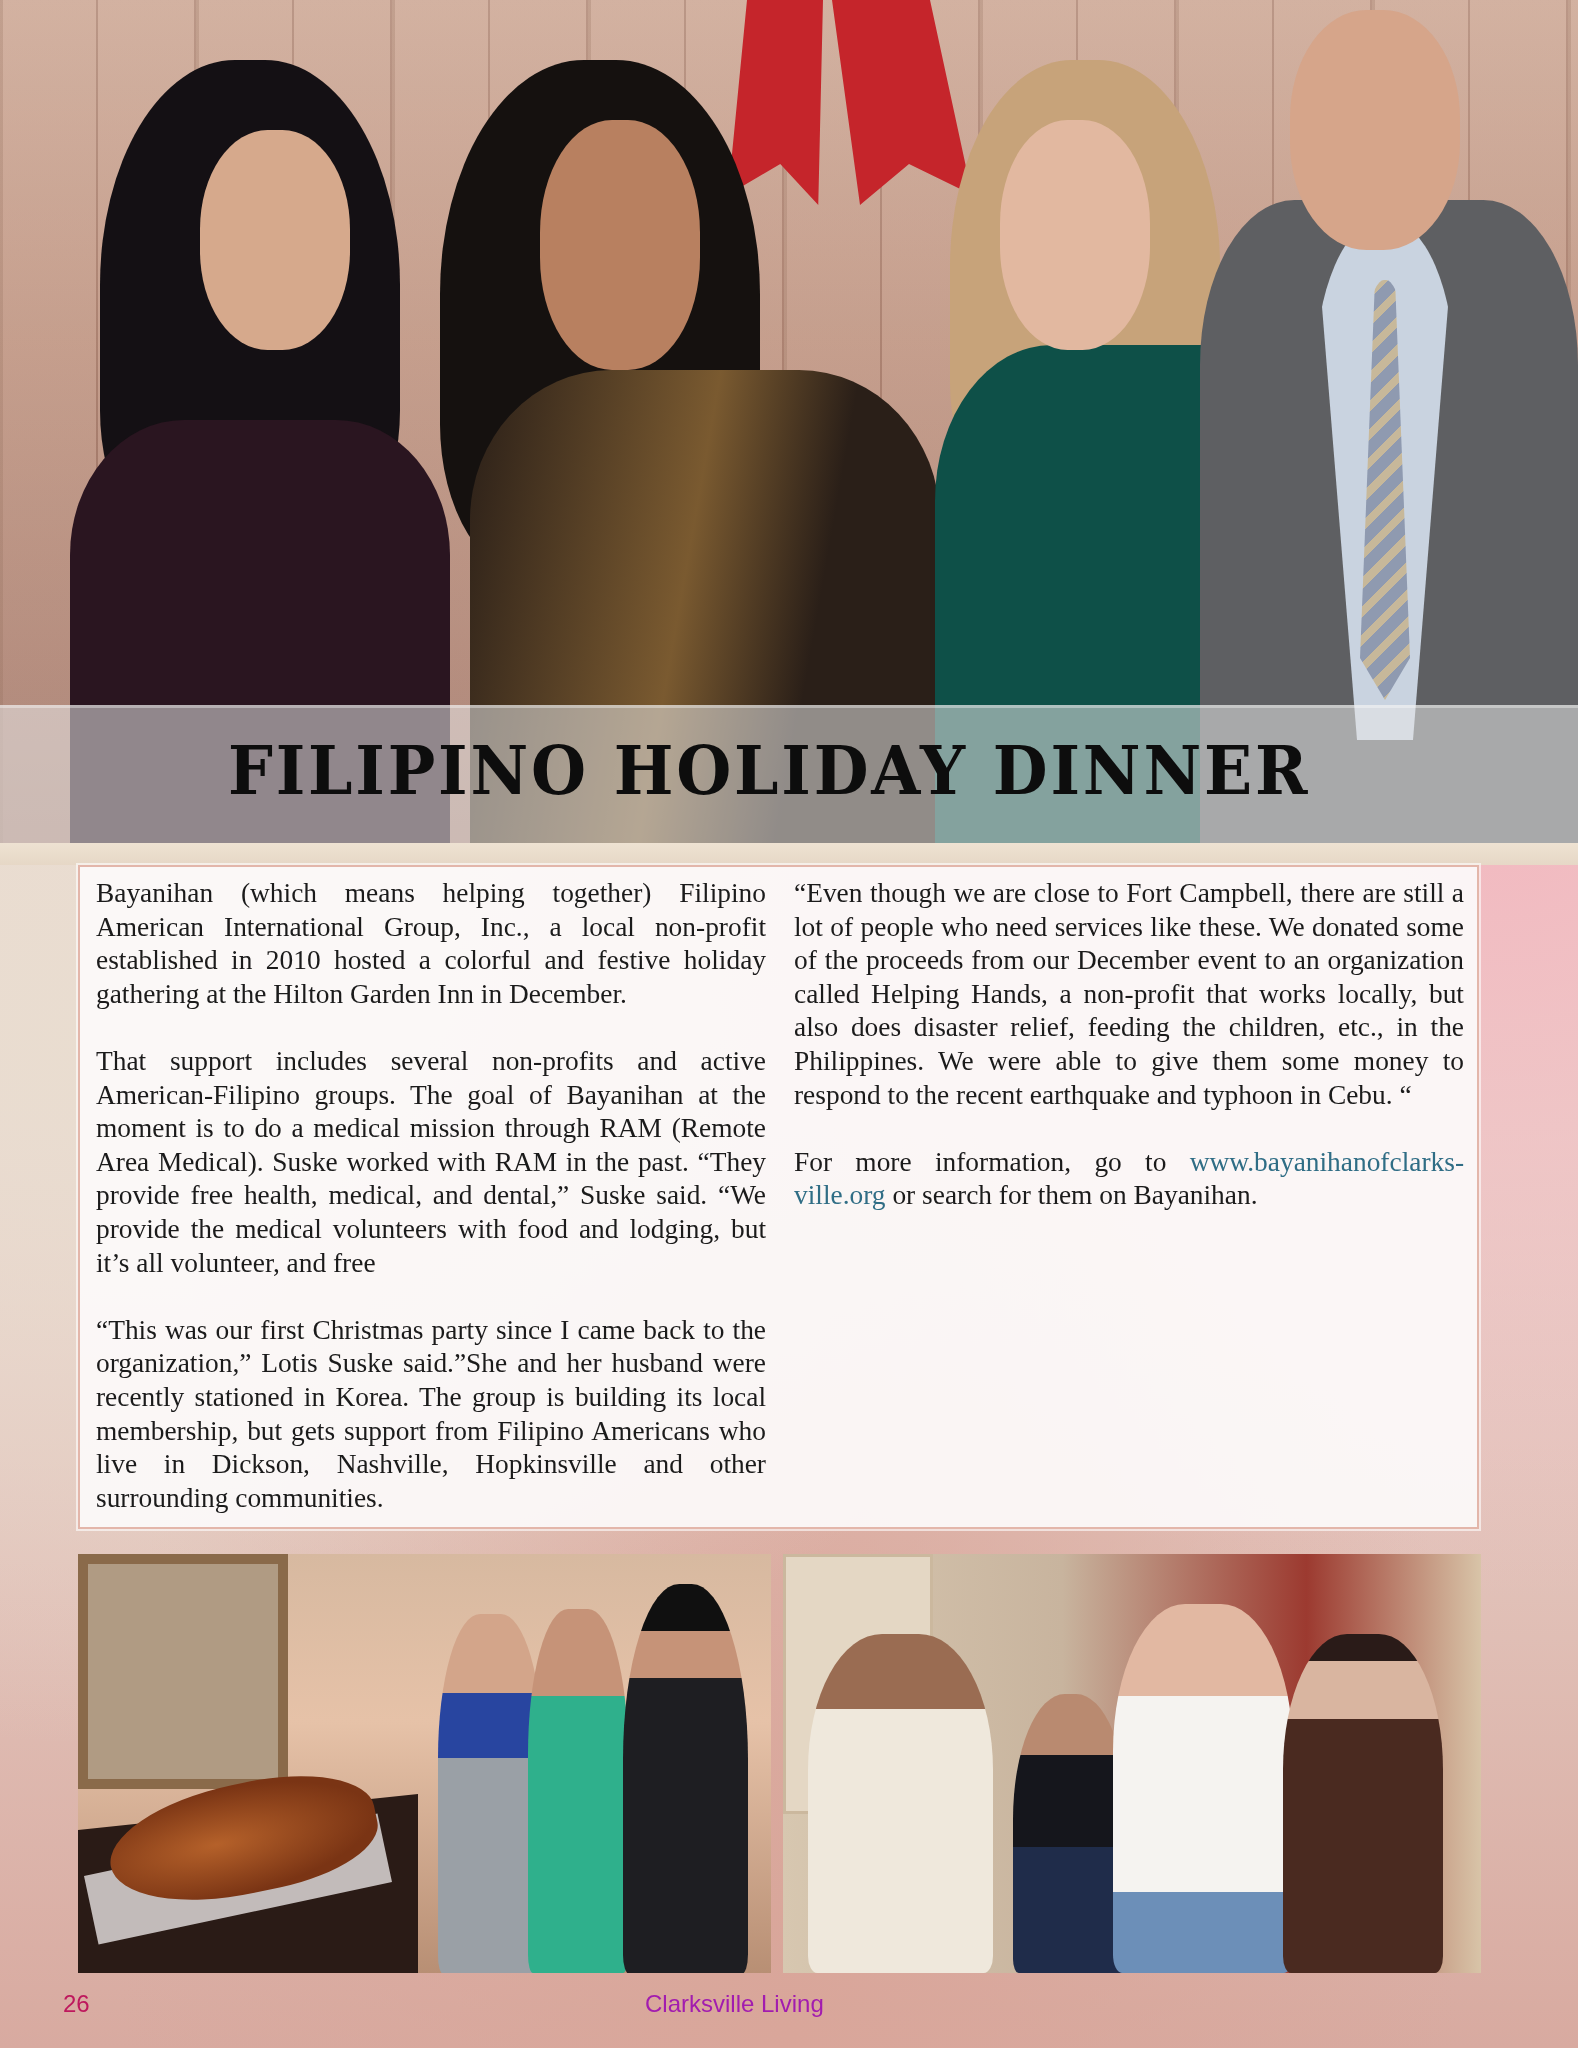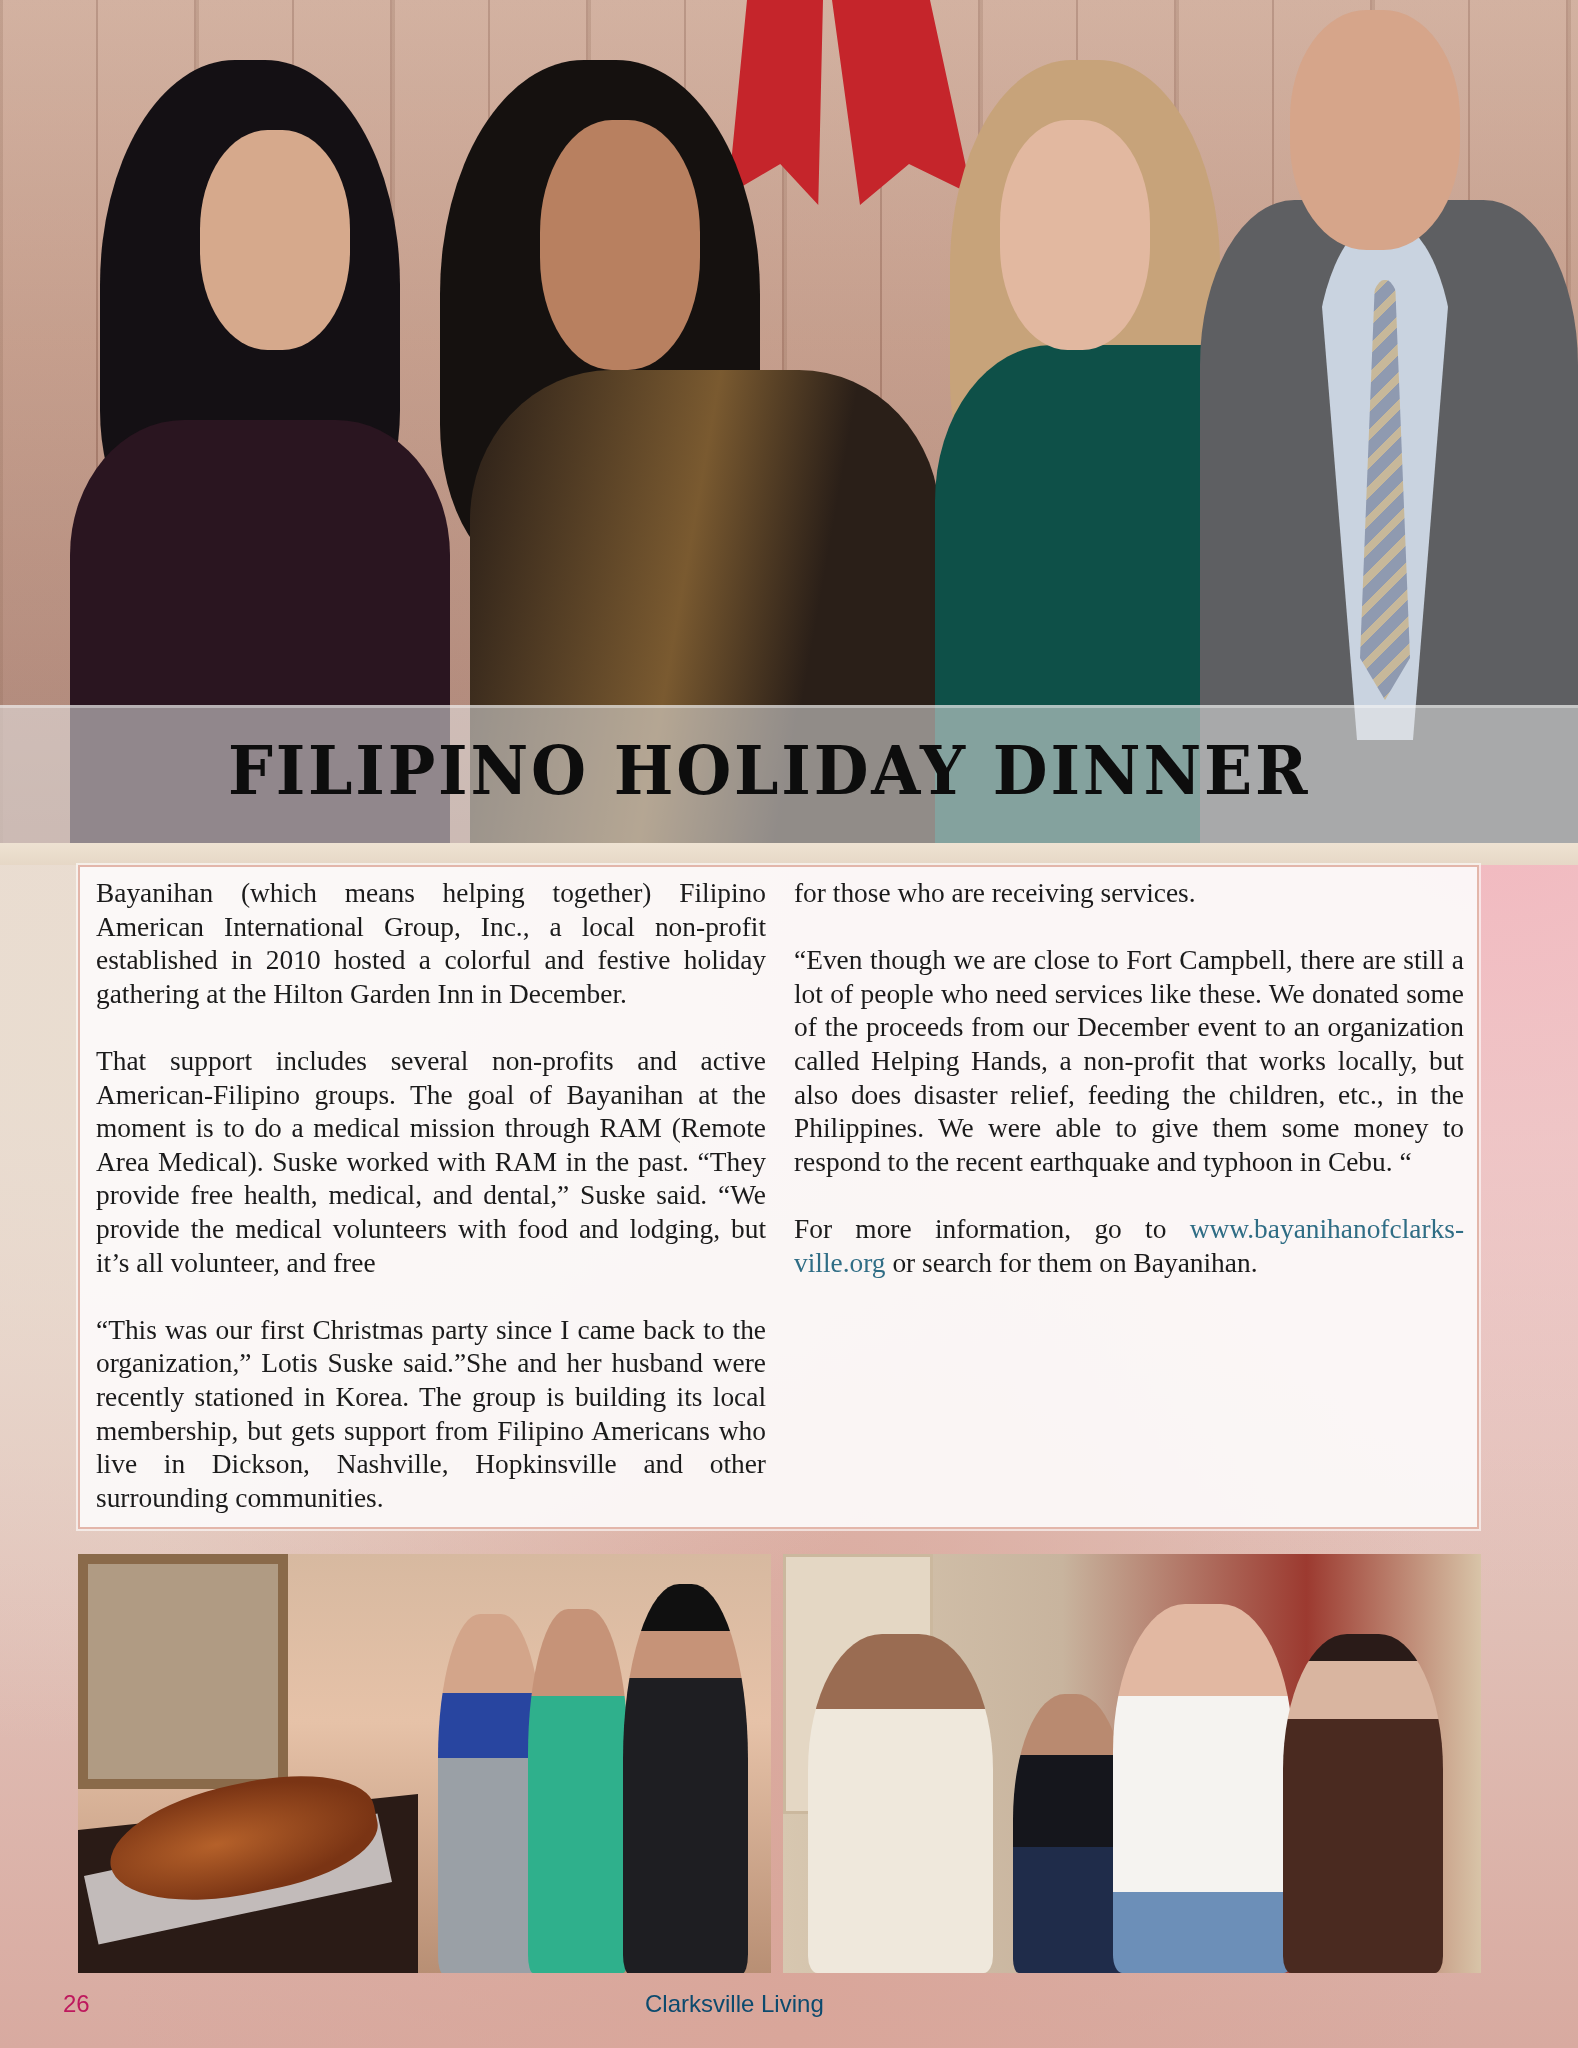--- a/index.html
+++ b/index.html
@@ -106,21 +106,21 @@
   .r3 { left: 330px; top: 50px; width: 180px; height: 369px; background: linear-gradient(180deg,#e2b8a2 0 25%, #f5f3f0 25% 78%, #6c8fb8 78%); border-radius: 40% 40% 5% 5%; }
   .r4 { left: 500px; top: 80px; width: 160px; height: 339px; background: linear-gradient(180deg,#2a1b18 0 8%, #d9b5a0 8% 25%, #4a2a20 25%); border-radius: 40% 40% 5% 5%; }
 
   
   .page-number {
     position: absolute; left: 63px; top: 1990px;
     font-family: "Liberation Sans", sans-serif; font-size: 24px; color: #be185d;
   }
   .publication {
     position: absolute; left: 645px; top: 1990px;
-    font-family: "Liberation Sans", sans-serif; font-size: 24px; color: #0c4a6e;
+    font-family: "Liberation Sans", sans-serif; font-size: 24px; color: #a21caf;
   }
 </style>
 </head>
 <body>
 
 <div class="hero" aria-label="group-photo-four-people-holiday-backdrop">
   <div class="planks"></div>
   <div class="bow-left"></div>
   <div class="bow-right"></div>
   <div class="person p1-hair"></div>
@@ -142,21 +142,20 @@
 <div class="page-title">FILIPINO HOLIDAY DINNER</div>
 <div class="title-underlay"></div>
 
 <div class="article-box">
   <div class="col col-left">
     <p>Bayanihan (which means helping together) Filipino American International Group, Inc., a local non-profit established in 2010 hosted a colorful and festive holi­day gathering at the Hilton Garden Inn in December.</p>
     <p>That support includes several non-profits and active American-Filipino groups. The goal of Bayanihan at the moment is to do a medical mission through RAM (Remote Area Medical). Suske worked with RAM in the past. “They provide free health, medical, and den­tal,” Suske said. “We provide the medical volunteers with food and lodging, but it’s all volunteer, and free</p>
     <p>“This was our first Christmas party since I came back to the organization,” Lotis Suske said.”She and her husband were recently stationed in Korea. The group is building its local membership, but gets support from Filipino Americans who live in Dickson, Nashville, Hopkinsville and other surrounding communities.</p>
   </div>
   <div class="col col-right">
-    <p>for those who are receiving services.</p>
     <p>“Even though we are close to Fort Campbell, there are still a lot of people who need services like these. We do­nated some of the proceeds from our December event to an organization called Helping Hands, a non-profit that works locally, but also does disaster relief, feeding the children, etc., in the Philippines. We were able to give them some money to respond to the recent earth­quake and typhoon in Cebu. “</p>
     <p><span>For more information, go to </span><span class="link">www.bayanihanofclarks­ville.org</span><span> or search for them on Bayanihan.</span></p>
   </div>
 </div>
 
 <div class="photo photo-left" aria-label="roast-pig-and-three-women-photo">
   <div class="shape mirror"></div>
   <div class="shape counter"></div>
   <div class="shape tray"></div>
   <div class="shape pig"></div>

